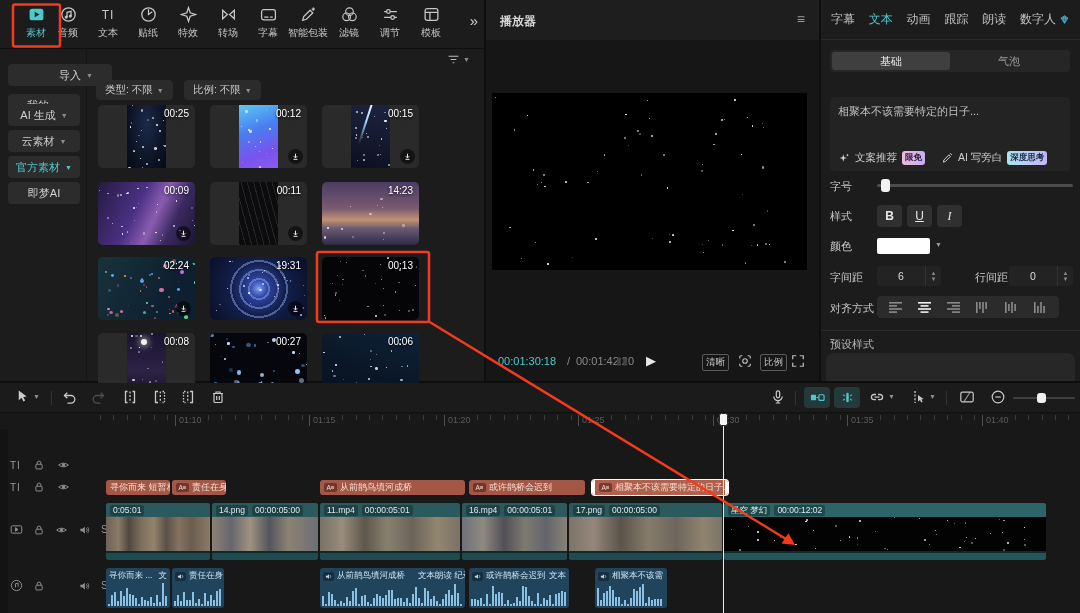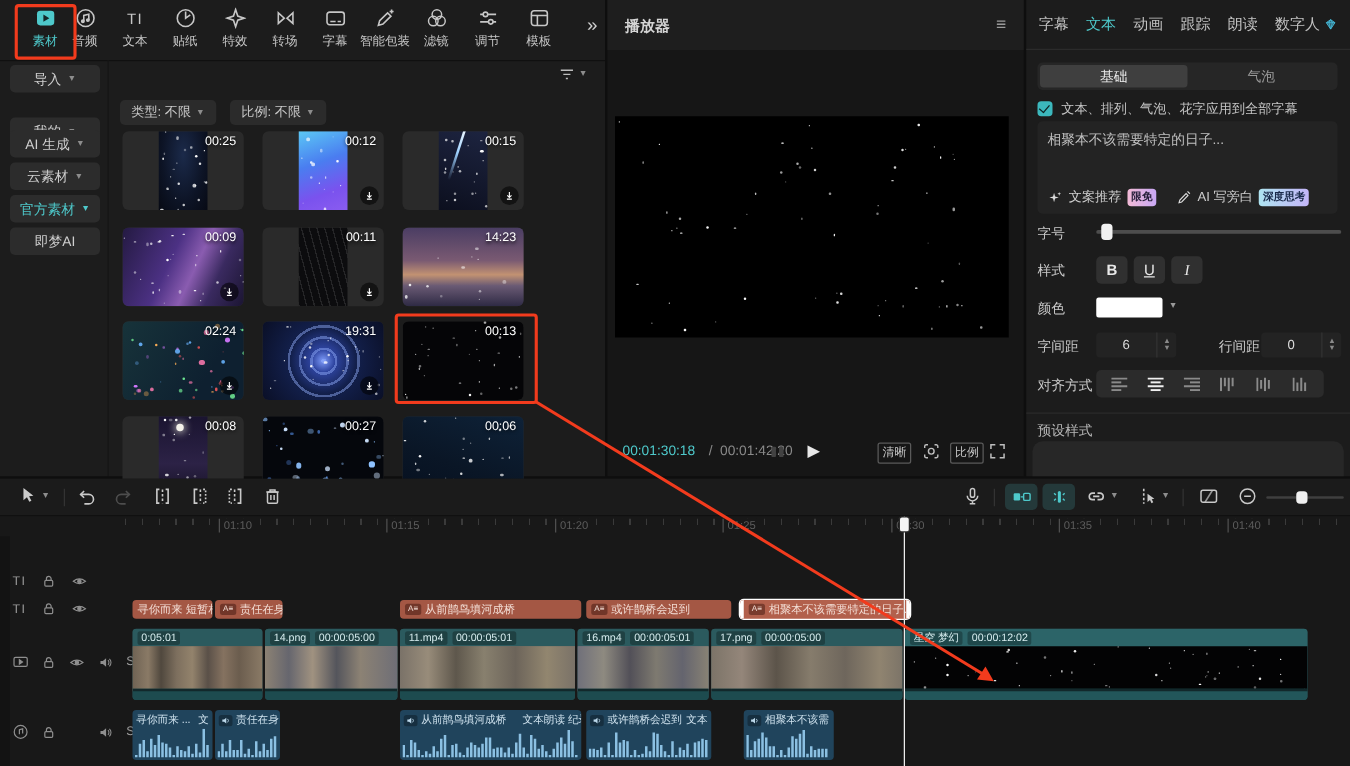--- a/index.html
+++ b/index.html
@@ -256,21 +256,21 @@
               <path d="M2 6 H14 M6.5 6 V13.5"></path>
             </svg>
         </span>
         <span>模板</span>
       </div>
       <div class="tb-more">»</div>
     </div>
 
     <div class="v-div"></div>
 
-    <div class="side-btn" style="top:52px;">
+    <div class="side-btn" style="top:64px;padding-left:32px;">
       <span>导入</span>
         <span class="chev">▼</span>
     </div>
     <div class="side-btn" style="top:78px;margin-top:16px;">
       <span>我的</span>
         <span class="chev">▼</span>
     </div>
     <div class="side-btn" style="top:104px;">
       <span>AI 生成</span>
         <span class="chev">▼</span>
@@ -798,24 +798,20 @@
             <path d="M3 6 H13 M8 2.5 L6 6 L8 13.5 L10 6 Z" fill="none" stroke="#49c6e8" stroke-width=".8"></path>
           </svg>
       </span>
     </div>
 
     <div class="seg">
       <div class="on">基础</div>
       <div>气泡</div>
     </div>
 
-    <div class="checkrow">
-      <span class="checkbox"></span>
-      <span>文本、排列、气泡、花字应用到全部字幕</span>
-    </div>
 
     <div class="txtarea">
       <span>相聚本不该需要特定的日子...</span>
       <div class="foot">
         <svg class="ic" width="12" height="12" viewBox="0 0 16 16">
             <path d="M7 3 L8.1 6.9 12 8 8.1 9.1 7 13 5.9 9.1 2 8 5.9 6.9 Z" fill="#dcdcdc"></path>
             <path d="M12.5 2 l.5 1.5 L14.5 4 l-1.5 .5 L12.5 6 12 4.5 10.5 4 12 3.5 Z" fill="#dcdcdc"></path>
           </svg>
         <span>文案推荐</span>
         <span class="badge-pink">限免</span>

